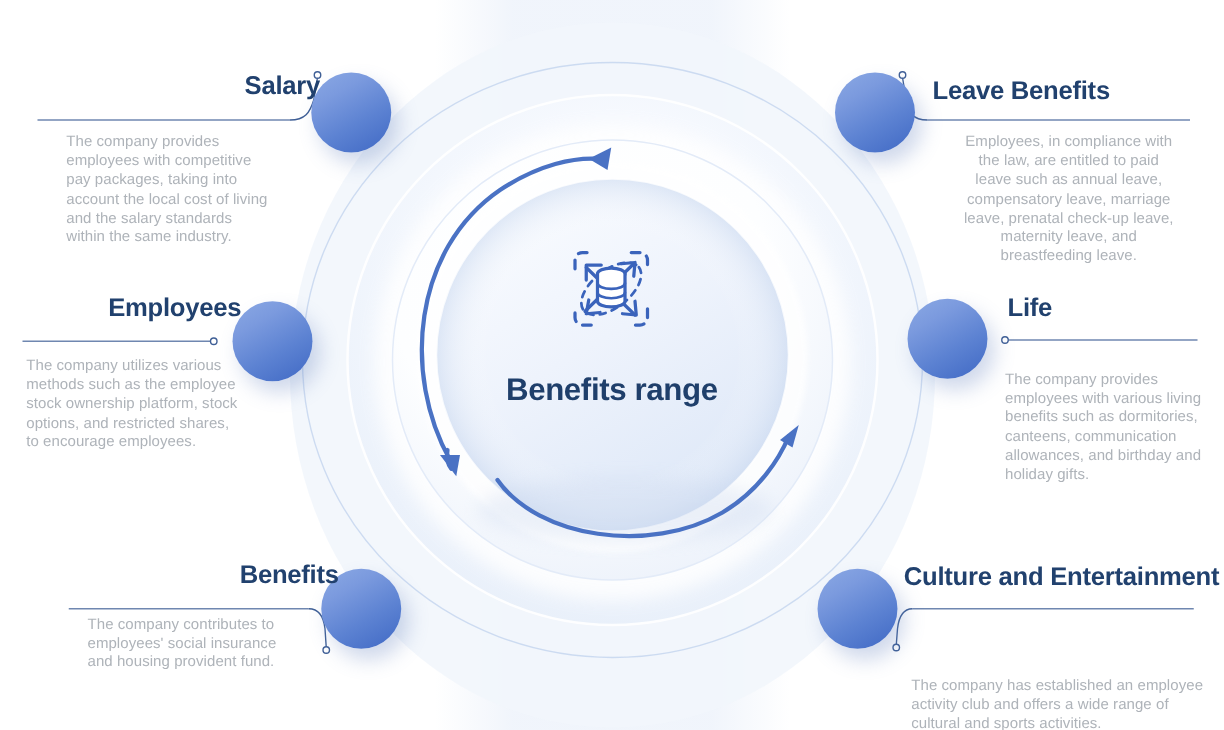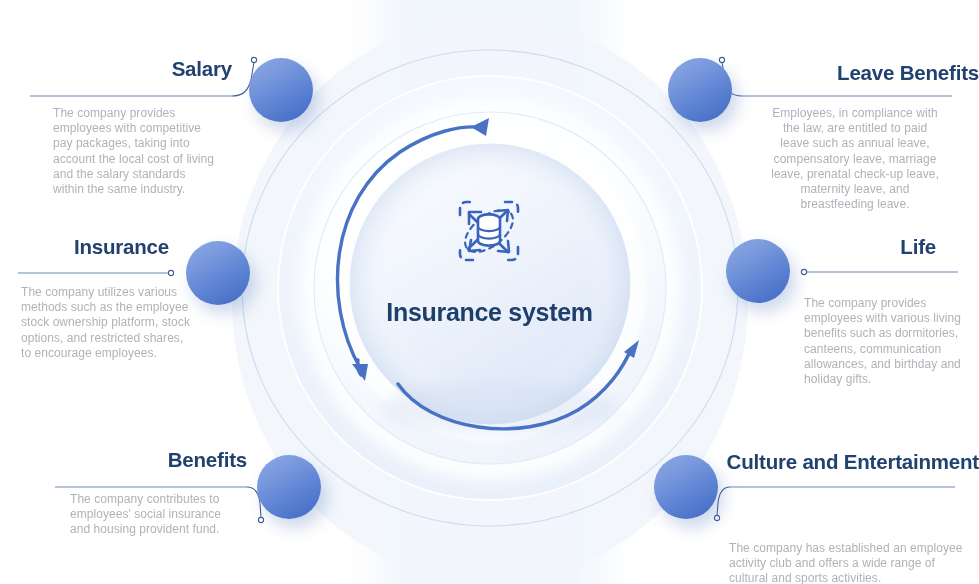--- a/index.html
+++ b/index.html
@@ -21,22 +21,22 @@
   }
 
   .title{
     position:absolute;
     font-size:20.5px;
     font-weight:bold;
     color:#21416e;
     letter-spacing:-0.2px;
     white-space:nowrap;
   }
-  .title.left{text-align:right;}
-  .title.right{text-align:right;}
+  .title.left{text-align:right;padding-left:24px;}
+  .title.right{text-align:left;}
 
   .body-text{
     position:absolute;
     font-size:12px;
     line-height:15.2px;
     color:#aeb3b9;
     letter-spacing:0.05px;
   }
   .body-text.left{text-align:left;}
   .body-text.right{text-align:left;}
@@ -177,33 +177,33 @@
     </g>
 
     <g fill="none" stroke="#3a63bb" stroke-width="2.6" stroke-linecap="round" stroke-linejoin="round">
       <ellipse cx="45" cy="33" rx="11" ry="4.6" fill="#ffffff"></ellipse>
       <path d="M 34 33 L 34 55 A 11 4.6 0 0 0 56 55 L 56 33" fill="#ffffff"></path>
       <path d="M 34 40.5 A 11 4.6 0 0 0 56 40.5" stroke-width="2.1"></path>
       <path d="M 34 48 A 11 4.6 0 0 0 56 48" stroke-width="2.1"></path>
     </g>
   </svg>
 
-  <div class="center-title">Insurance system</div>
+  <div class="center-title">Benefits range</div>
 
   <div class="node-circle" style="left:249px;top:58px;"></div>
   <div class="node-circle" style="left:186px;top:241px;"></div>
   <div class="node-circle" style="left:257px;top:455px;"></div>
   <div class="node-circle" style="left:668px;top:58px;"></div>
   <div class="node-circle" style="left:726px;top:239px;"></div>
   <div class="node-circle" style="left:654px;top:455px;"></div>
 
   <div class="title left" style="left:0;top:57px;width:232px;">Salary</div>
   <div class="body-text left" style="left:53px;top:106px;width:166px;">The company provides employees with competitive pay packages, taking into account the local cost of living and the salary standards within the same industry.</div>
 
-  <div class="title left" style="left:0;top:235px;width:169px;">Insurance</div>
+  <div class="title left" style="left:0;top:235px;width:169px;">Employees</div>
   <div class="body-text left" style="left:21px;top:285px;width:170px;">The company utilizes various methods such as the employee stock ownership platform, stock options, and restricted shares, to encourage employees.</div>
 
   <div class="title left" style="left:0;top:448px;width:247px;">Benefits</div>
   <div class="body-text left" style="left:70px;top:492px;width:174px;">The company contributes to employees' social insurance and housing provident fund.</div>
 
   <div class="title right" style="left:746px;top:61px;width:233px;">Leave Benefits</div>
   <div class="body-text right" style="left:769px;top:106px;width:172px;text-align:center;">Employees, in compliance with the law, are entitled to paid leave such as annual leave, compensatory leave, marriage leave, prenatal check-up leave, maternity leave, and breastfeeding leave.</div>
 
   <div class="title right" style="left:806px;top:235px;width:130px;">Life</div>
   <div class="body-text right" style="left:804px;top:284px;width:170px;margin-top:12px;">The company provides employees with various living benefits such as dormitories, canteens, communication allowances, and birthday and holiday gifts.</div>

